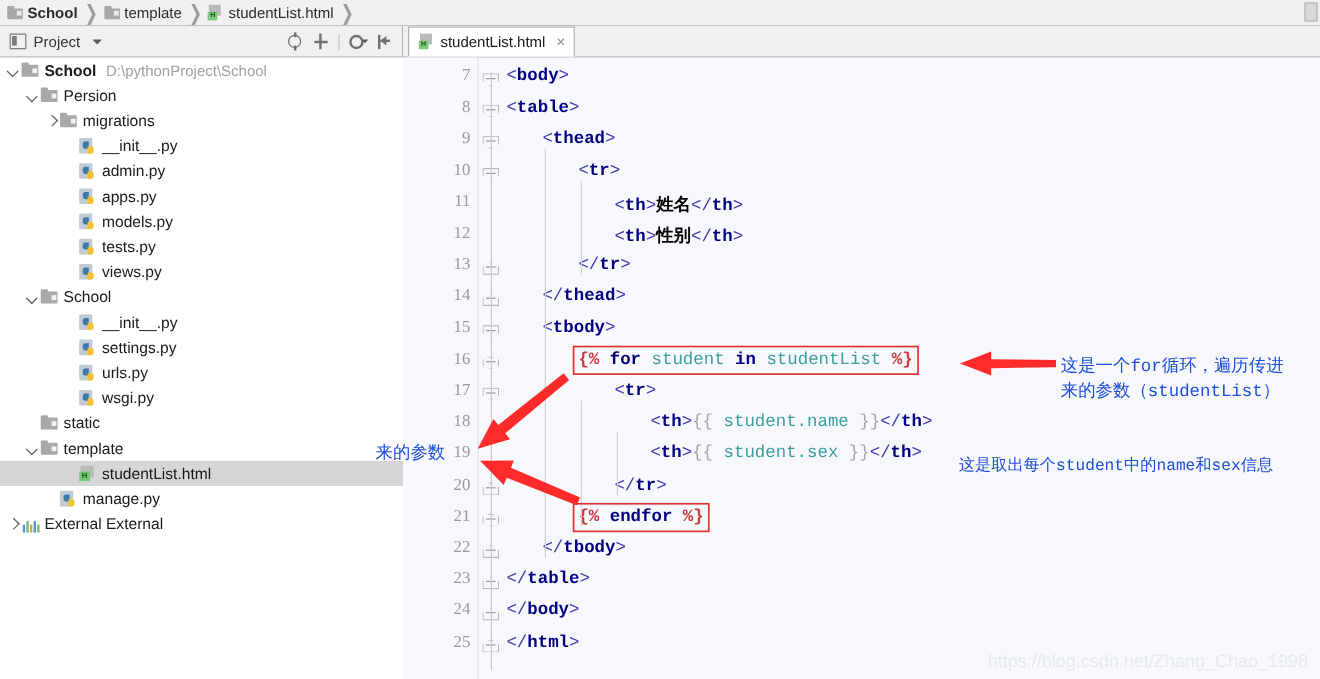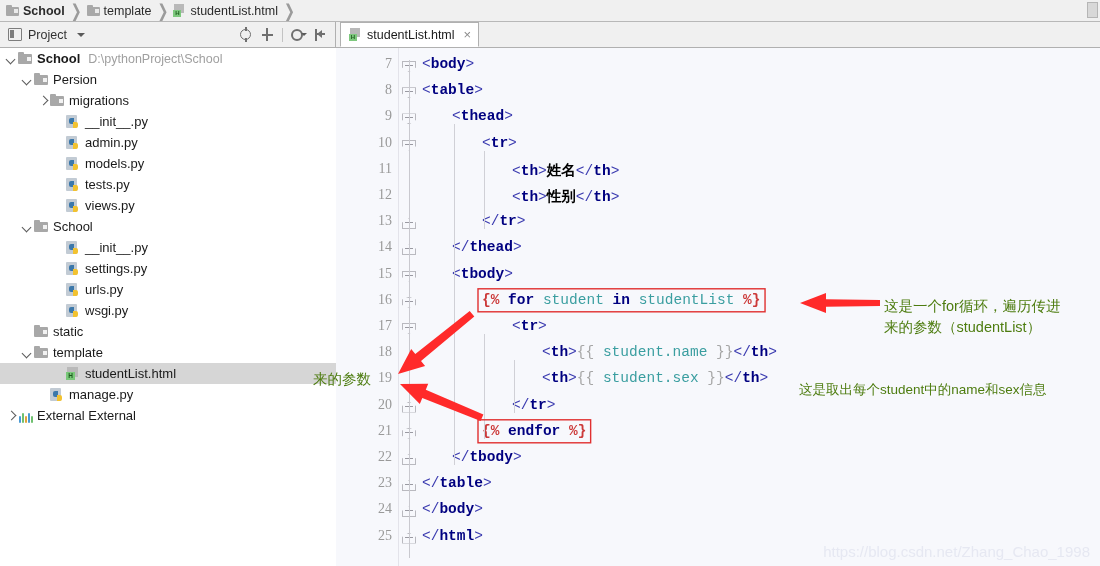--- a/index.html
+++ b/index.html
@@ -134,22 +134,22 @@
   .foldmark{position:absolute;width:14px;height:11px;}
   .foldmark .box{position:absolute;left:0;top:0;width:14px;height:11px;
      border:1px solid #b9b9bf;background:#f7f8fc;box-sizing:border-box;}
   .foldmark .minus{position:absolute;left:3px;top:4px;width:8px;height:1px;background:#9a9aa2;}
   .foldmark.top .box{clip-path:polygon(0 0,100% 0,100% 60%,50% 100%,0 60%);}
   .foldmark.bot .box{clip-path:polygon(50% 0,100% 40%,100% 100%,0 100%,0 40%);}
   .foldmark.mid .box{clip-path:polygon(50% 0,100% 25%,100% 75%,50% 100%,0 75%,0 25%);}
   .foldline{position:absolute;width:1px;background:#c9c9cf;}
 
   
-  .anno{position:absolute;color:#4d7c0f;font-size:14.5px;line-height:21px;
-        font-family:Liberation Sans, sans-serif;white-space:pre;}
+  .anno{position:absolute;color:#1d4ed8;font-size:14.5px;line-height:21px;
+        font-family:Liberation Mono, monospace;white-space:pre;}
   .anno.small{font-size:13.5px;}
 
   
   .wm{position:absolute;right:10px;bottom:6px;color:#e6e8f2;font-size:15px;
       font-family:"Liberation Sans",sans-serif;}
 
   
   .sb-thumb{position:absolute;right:2px;top:2px;width:11px;height:16px;
      background:#d8d8d8;border:1px solid #b5b5b5;box-sizing:border-box;}
 </style>
@@ -235,20 +235,28 @@
         </span>
         <span class="label">__init__.py</span>
       </div>
       <div class="row">
         <span style="width: 54px; flex: 0 0 auto;"></span>
         <span class="arrow"></span>
         <span class="ic py">
           <i></i>
         </span>
         <span class="label">admin.py</span>
+      </div>
+      <div class="row">
+        <span style="width: 54px; flex: 0 0 auto;"></span>
+        <span class="arrow"></span>
+        <span class="ic py">
+          <i></i>
+        </span>
+        <span class="label">apps.py</span>
       </div>
       <div class="row">
         <span style="width: 54px; flex: 0 0 auto;"></span>
         <span class="arrow"></span>
         <span class="ic py">
           <i></i>
         </span>
         <span class="label">models.py</span>
       </div>
       <div class="row">

